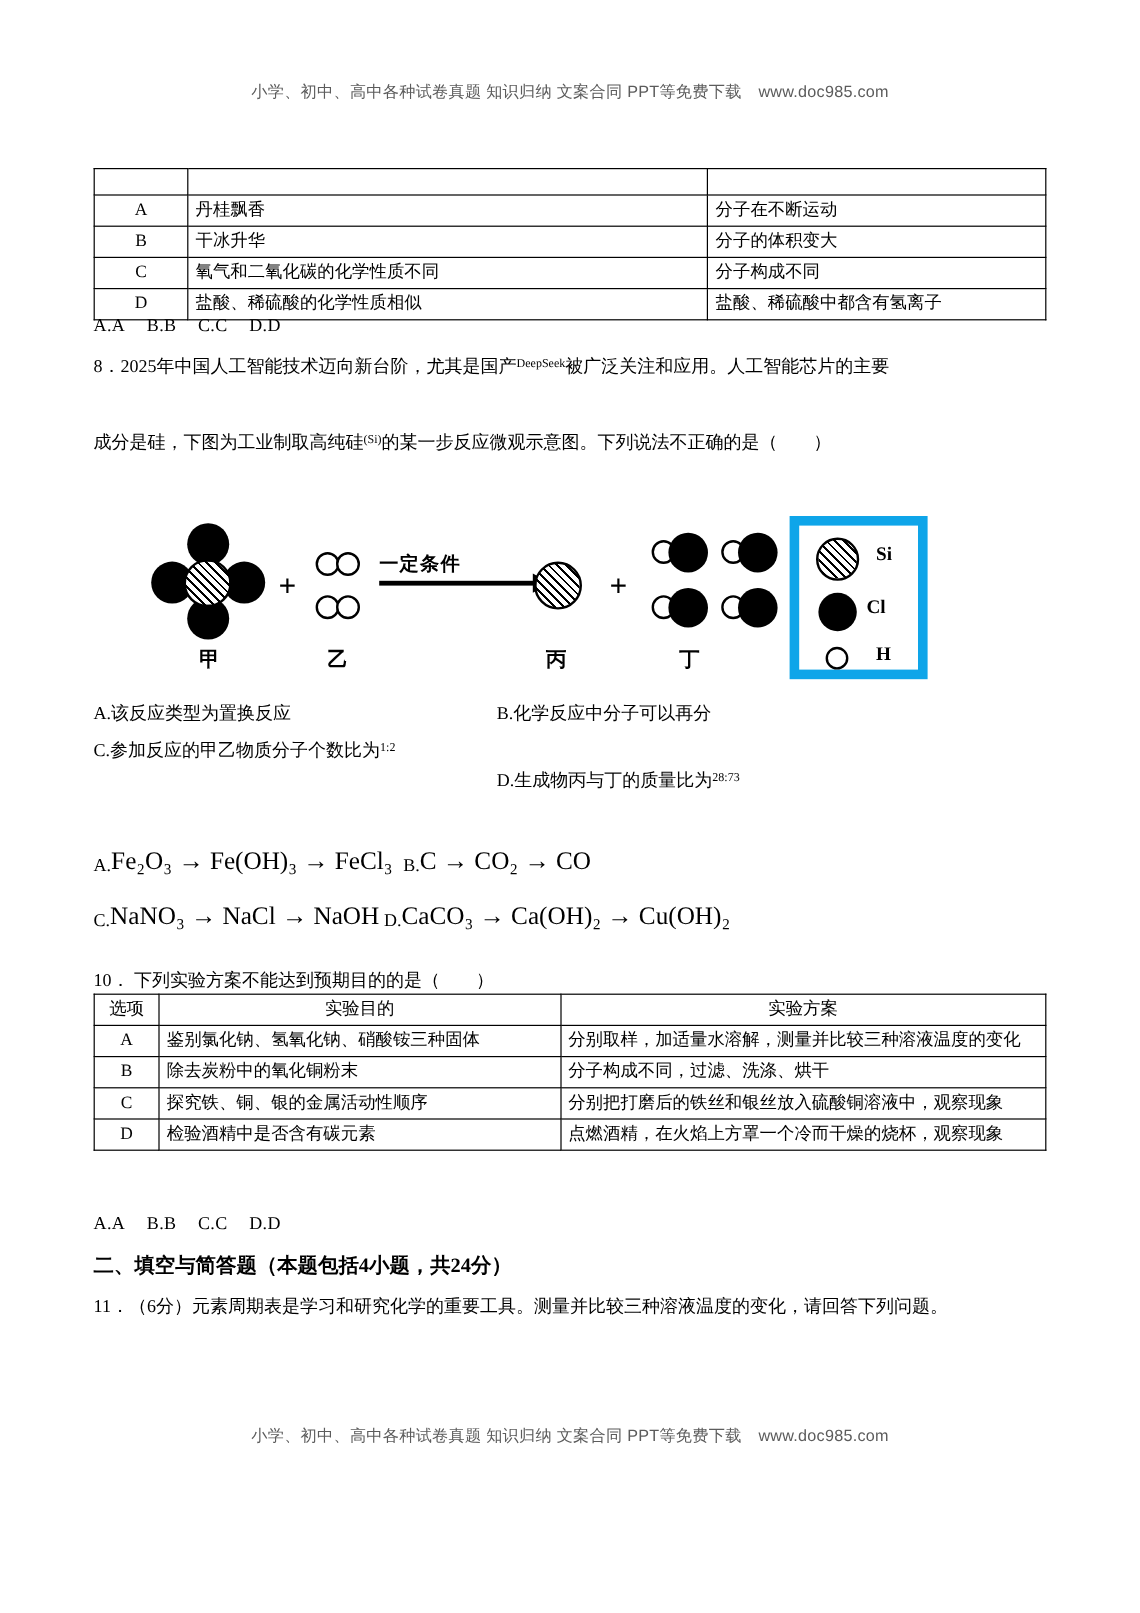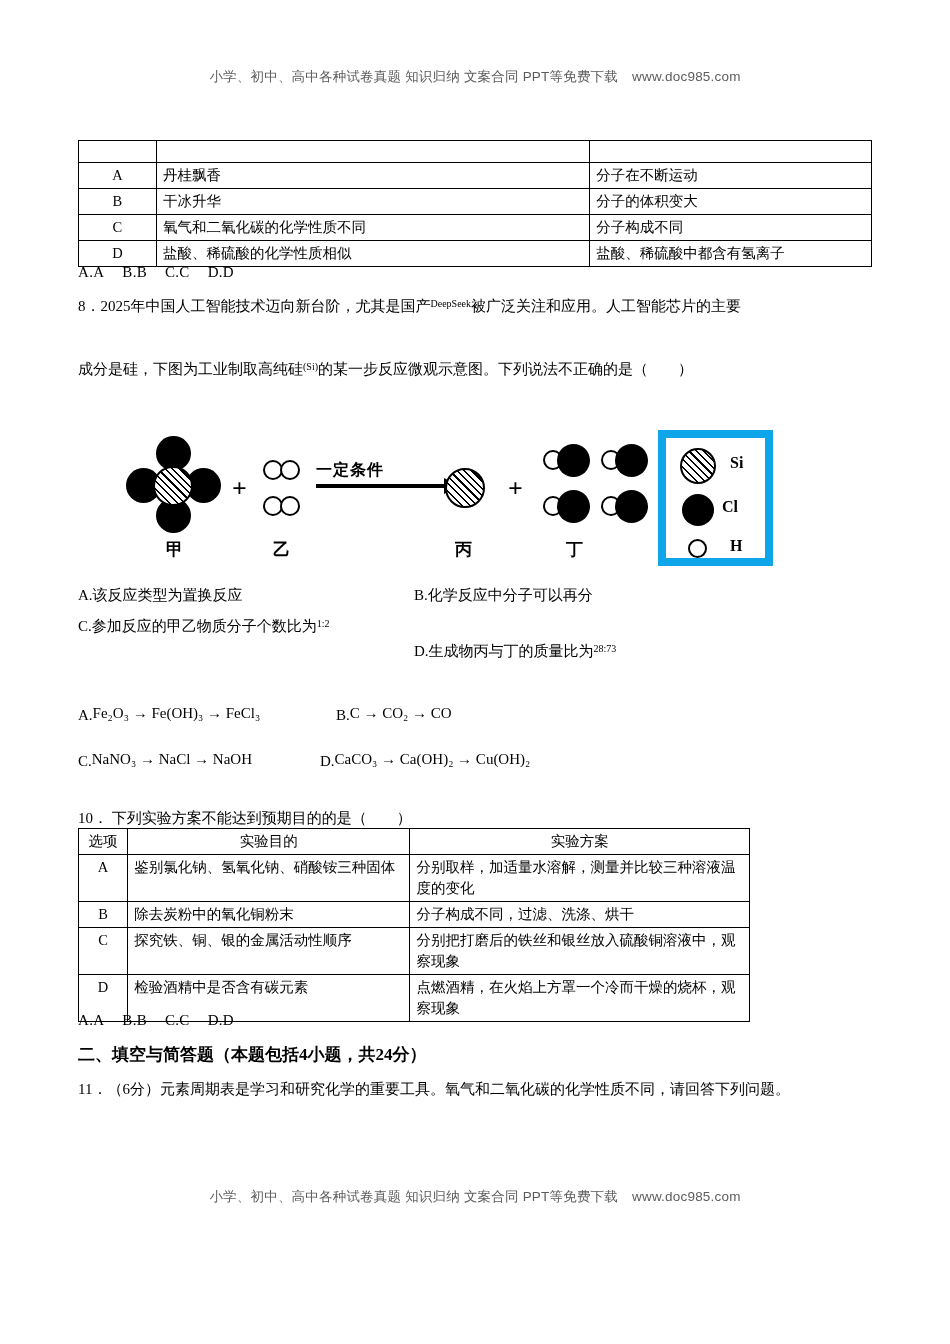--- a/index.html
+++ b/index.html
@@ -51,21 +51,21 @@
 
   
   #table1 { left: 78px; top: 140px; width: 794px; }
   #table1 col.c1 { width: 78px; }
   #table1 col.c2 { width: 434px; }
   #table1 col.c3 { width: 282px; }
   #table1 tr.blank td { height: 22px; }
   #table1 td { height: 24px; }
 
   
-  #table2 { left: 78px; top: 828px; width: 672px; }
+  #table2 { left: 78px; top: 828px; width: 794px; }
   #table2 col.d1 { width: 54px; }
   #table2 col.d2 { width: 335px; }
   #table2 col.d3 { width: 405px; }
 
   
   .tline {
     position: absolute;
     font-size: 15px;
     line-height: 1.5;
     white-space: nowrap;
@@ -76,21 +76,21 @@
     letter-spacing: 0.3px;
   }
   .ansline span { margin-right: 18px; }
 
   .qnum { font-size: 15px; }
   .inline-up {
     vertical-align: 4px;
     font-size: 10px;
   }
   .frm {
-    font-size: 15px;
+    font-size: 21px;
     vertical-align: 2px;
   }
 
   .sect-head {
     position: absolute;
     font-size: 17px;
     font-weight: bold;
     font-family: "Liberation Serif", "DejaVu Serif", serif;
   }
 
@@ -333,20 +333,20 @@
     </tbody>
   </table>
 
   <div class="ansline" style="left:78px; top:1012px;">
     <span>A.A</span><span>B.B</span><span>C.C</span><span>D.D</span>
   </div>
 
   <div class="sect-head" style="left:78px; top:1043px;">二、填空与简答题（本题包括4小题，共24分）</div>
 
   <div class="tline" style="left:78px; top:1078px;">
-    <span class="qnum">11</span><span>．</span><span>（6分）元素周期表是学习和研究化学的重要工具。氧气和二氧化碳的化学性质不同，请回答下列问题。</span>
+    <span class="qnum">11</span><span>．</span><span>（6分）元素周期表是学习和研究化学的重要工具。测量并比较三种溶液温度的变化，请回答下列问题。</span>
   </div>
 
   <div class="watermark wm-bottom">
     <span>小学、初中、高中各种试卷真题 知识归纳 文案合同 PPT等免费下载</span><span class="url">www.doc985.com</span>
   </div>
 
 </div>
 
 </body></html>

